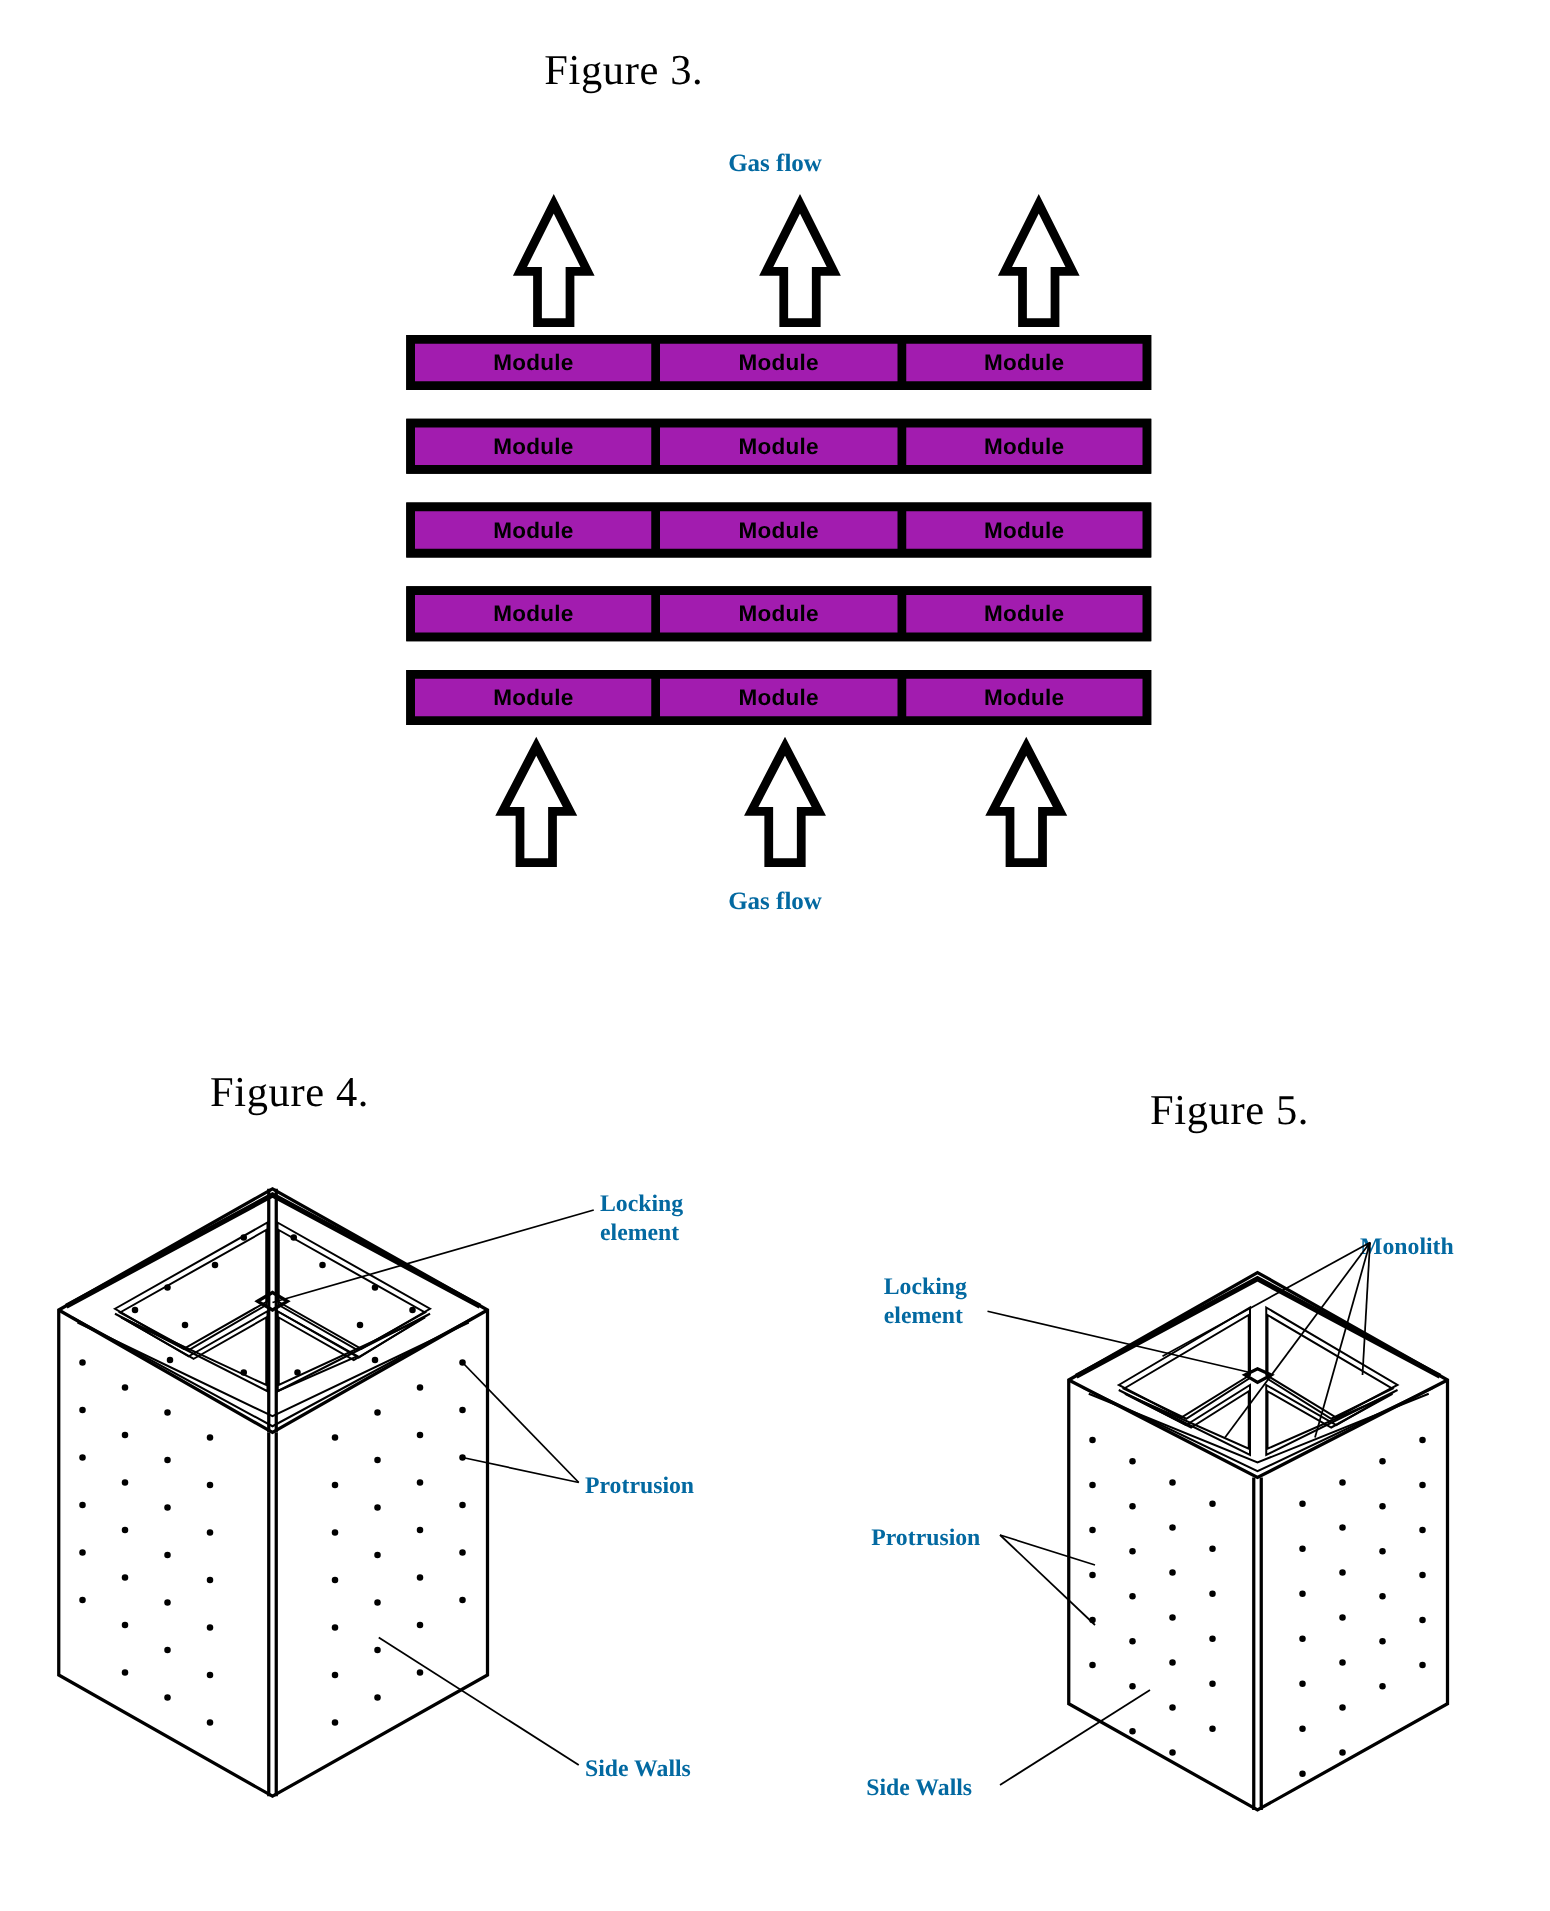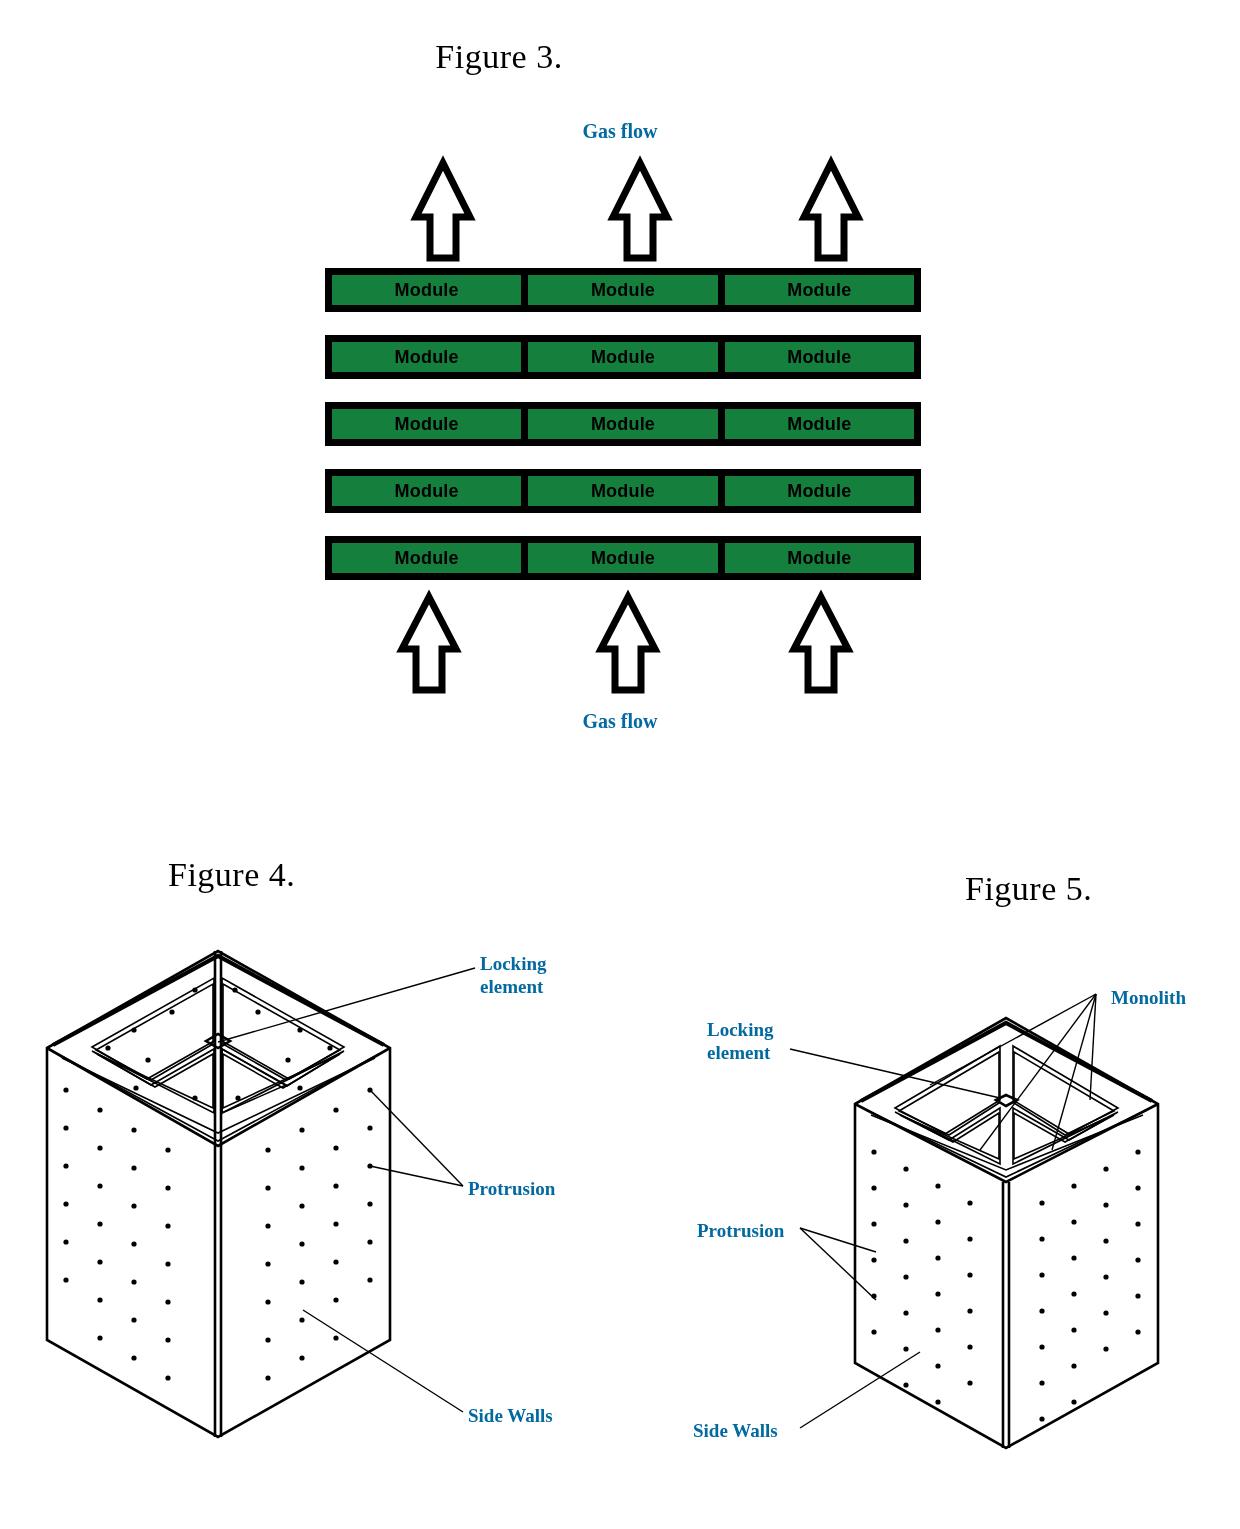--- a/index.html
+++ b/index.html
@@ -19,21 +19,21 @@
   .fig-caption {
     position: absolute;
     font-family: "Liberation Serif", serif;
     font-size: 34px;
     color: #000;
     white-space: nowrap;
     letter-spacing: 0.5px;
   }
   #fig3-caption { left: 0; top: 38px; width: 998px; text-align: center; }
   #fig4-caption { left: 168px; top: 856px; }
-  #fig5-caption { left: 965px; top: 870px; text-align: right; }
+  #fig5-caption { left: 920px; top: 870px; text-align: right; }
 
   
   .bold-label {
     position: absolute;
     font-family: Liberation Serif, serif;
     font-weight: bold;
     font-size: 19px;
     color: #0369a1;
     line-height: 23px;
     white-space: pre-line;
@@ -52,21 +52,21 @@
   .module-row {
     display: flex;
     border: 7px solid #000;
     background: #000;
     height: 30px;
     margin-bottom: 23px;
     box-sizing: content-box;
   }
   .module-cell {
     flex: 1 1 0;
-    background: #15803d;
+    background: #a21caf;
     display: flex;
     align-items: center;
     justify-content: center;
     font-family: "Liberation Sans", sans-serif;
     font-weight: bold;
     font-size: 18px;
     color: #000;
     letter-spacing: 0.2px;
   }
   .module-cell + .module-cell { margin-left: 7px; }
@@ -125,21 +125,21 @@
 
 <div class="fig-caption" id="fig4-caption">Figure 4.</div>
 
 <div class="fig-caption" id="fig5-caption">Figure 5.</div>
 
 <div class="bold-label" style="left:480px; top:952px;">Locking
 element</div>
 <div class="bold-label" style="left:468px; top:1177px;">Protrusion</div>
 <div class="bold-label" style="left:468px; top:1404px;">Side Walls</div>
 
-<div class="bold-label" style="left:1111px; top:986px;">Monolith</div>
+<div class="bold-label" style="left:1088px; top:986px;">Monolith</div>
 <div class="bold-label" style="left:707px; top:1018px;">Locking
 element</div>
 <div class="bold-label" style="left:697px; top:1219px;">Protrusion</div>
 <div class="bold-label" style="left:693px; top:1419px;">Side Walls</div>
 
 <svg id="art" viewBox="0 0 1240 1529">
 
   <g>
     <path class="arrow-outline" d="M 443 163 L 470 217 L 456 217 L 456 258 L 430 258 L 430 217 L 416 217 Z"></path>
   </g>

